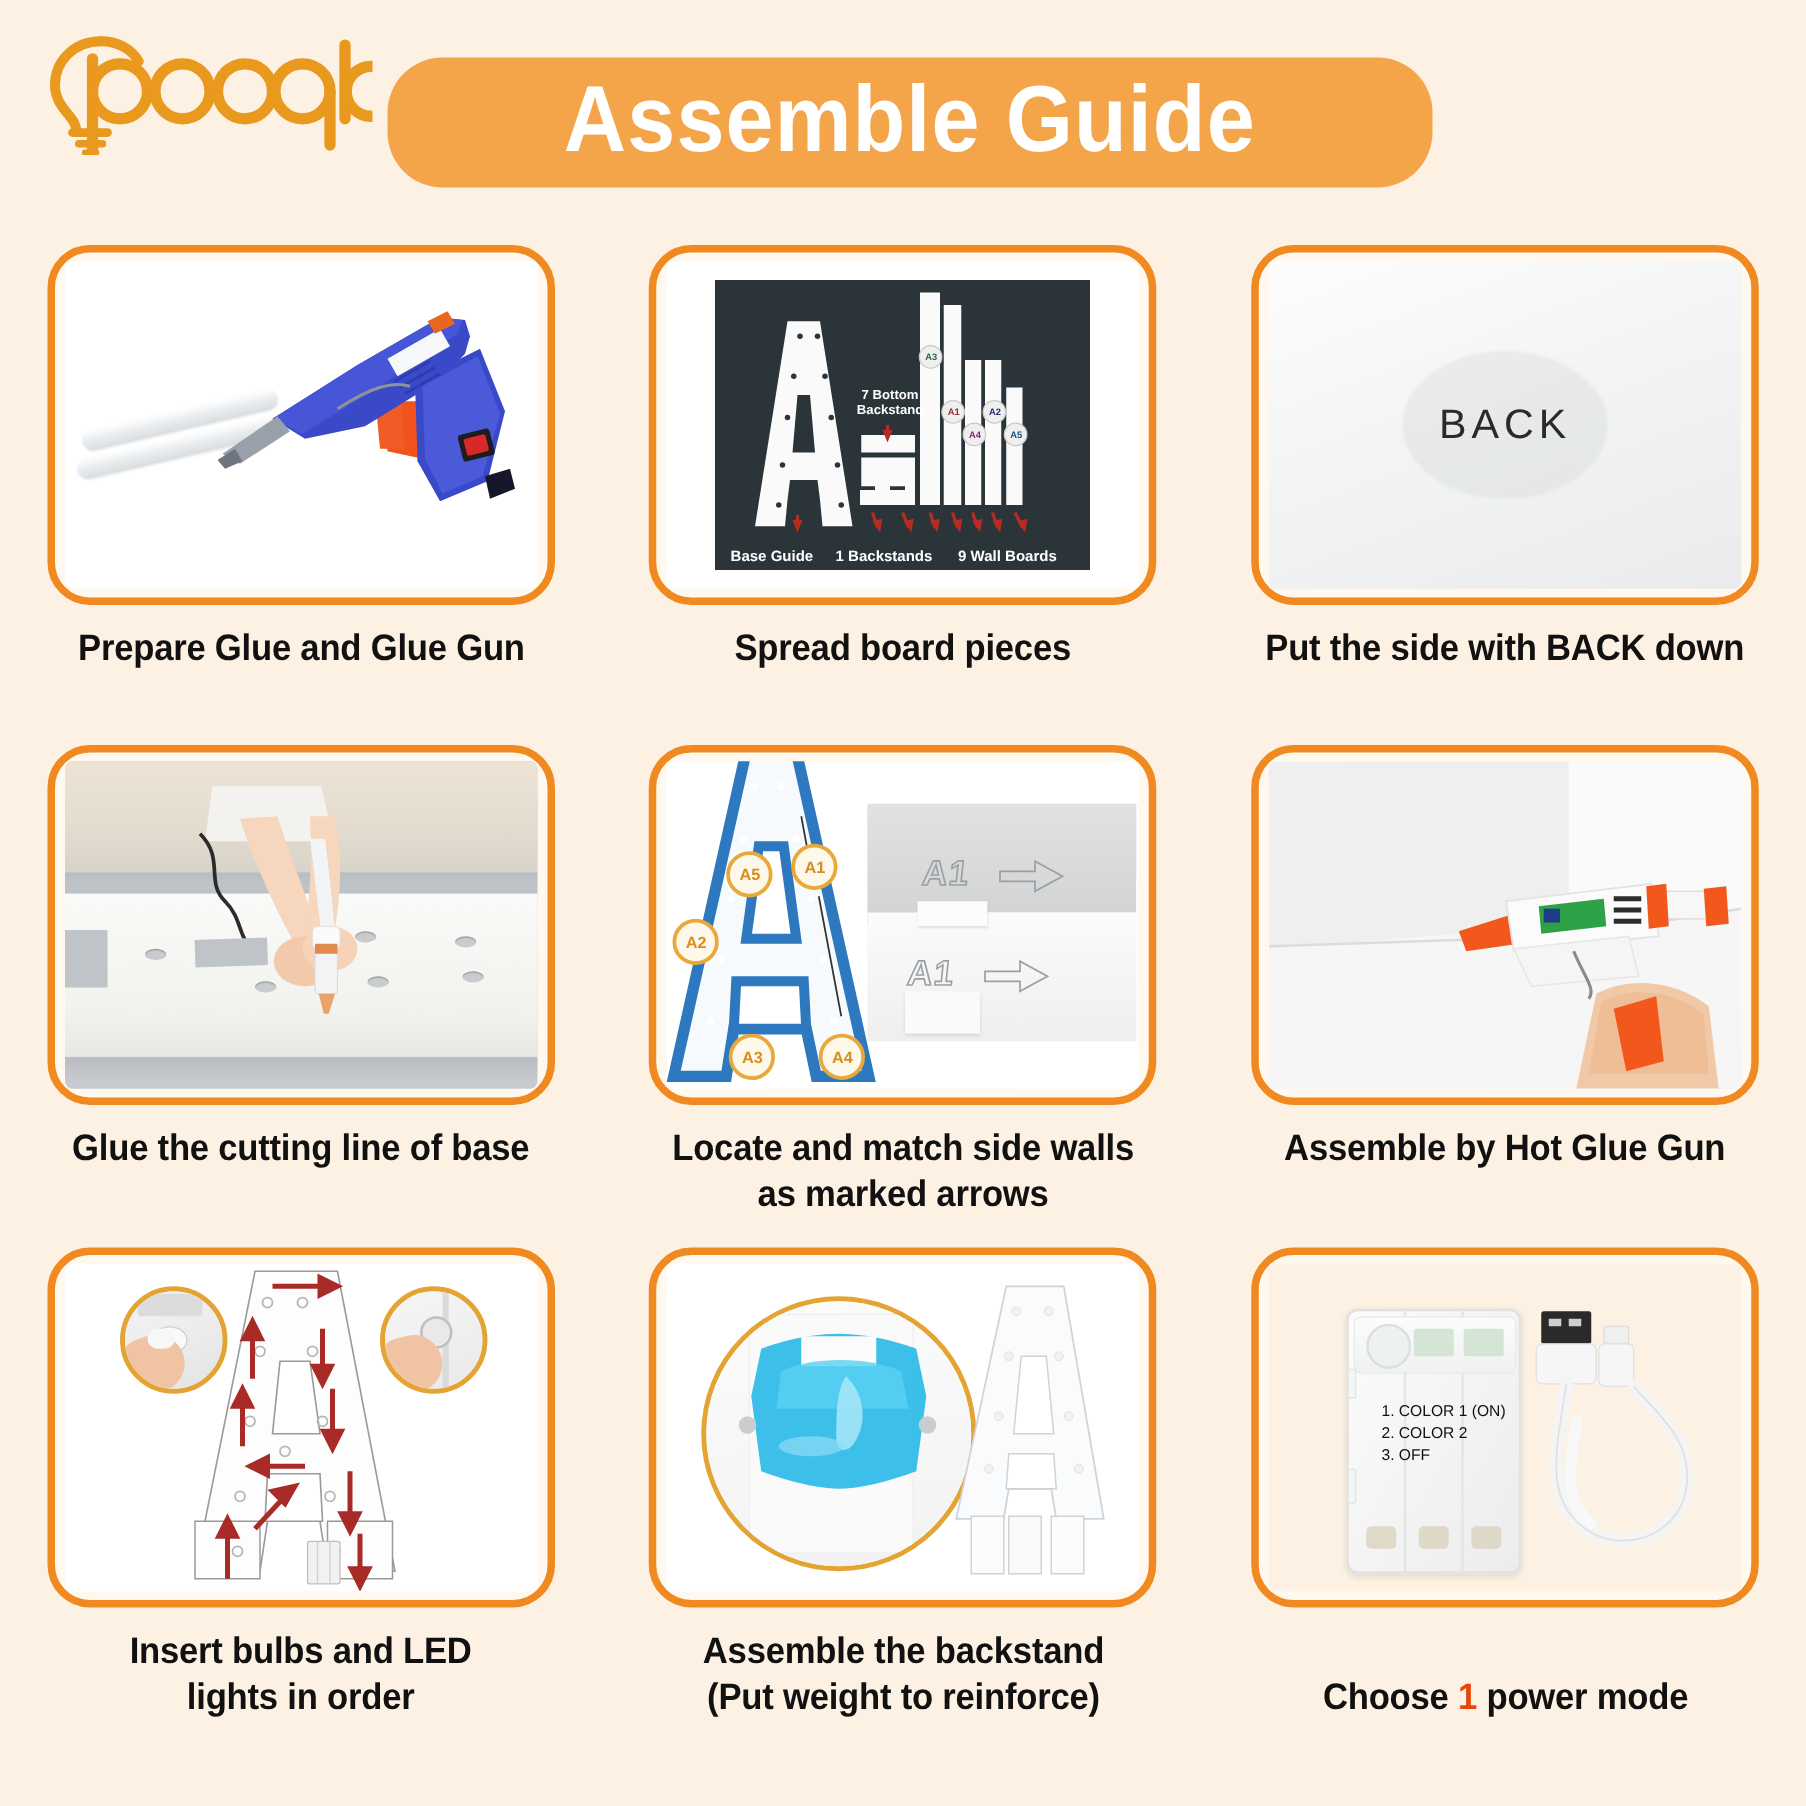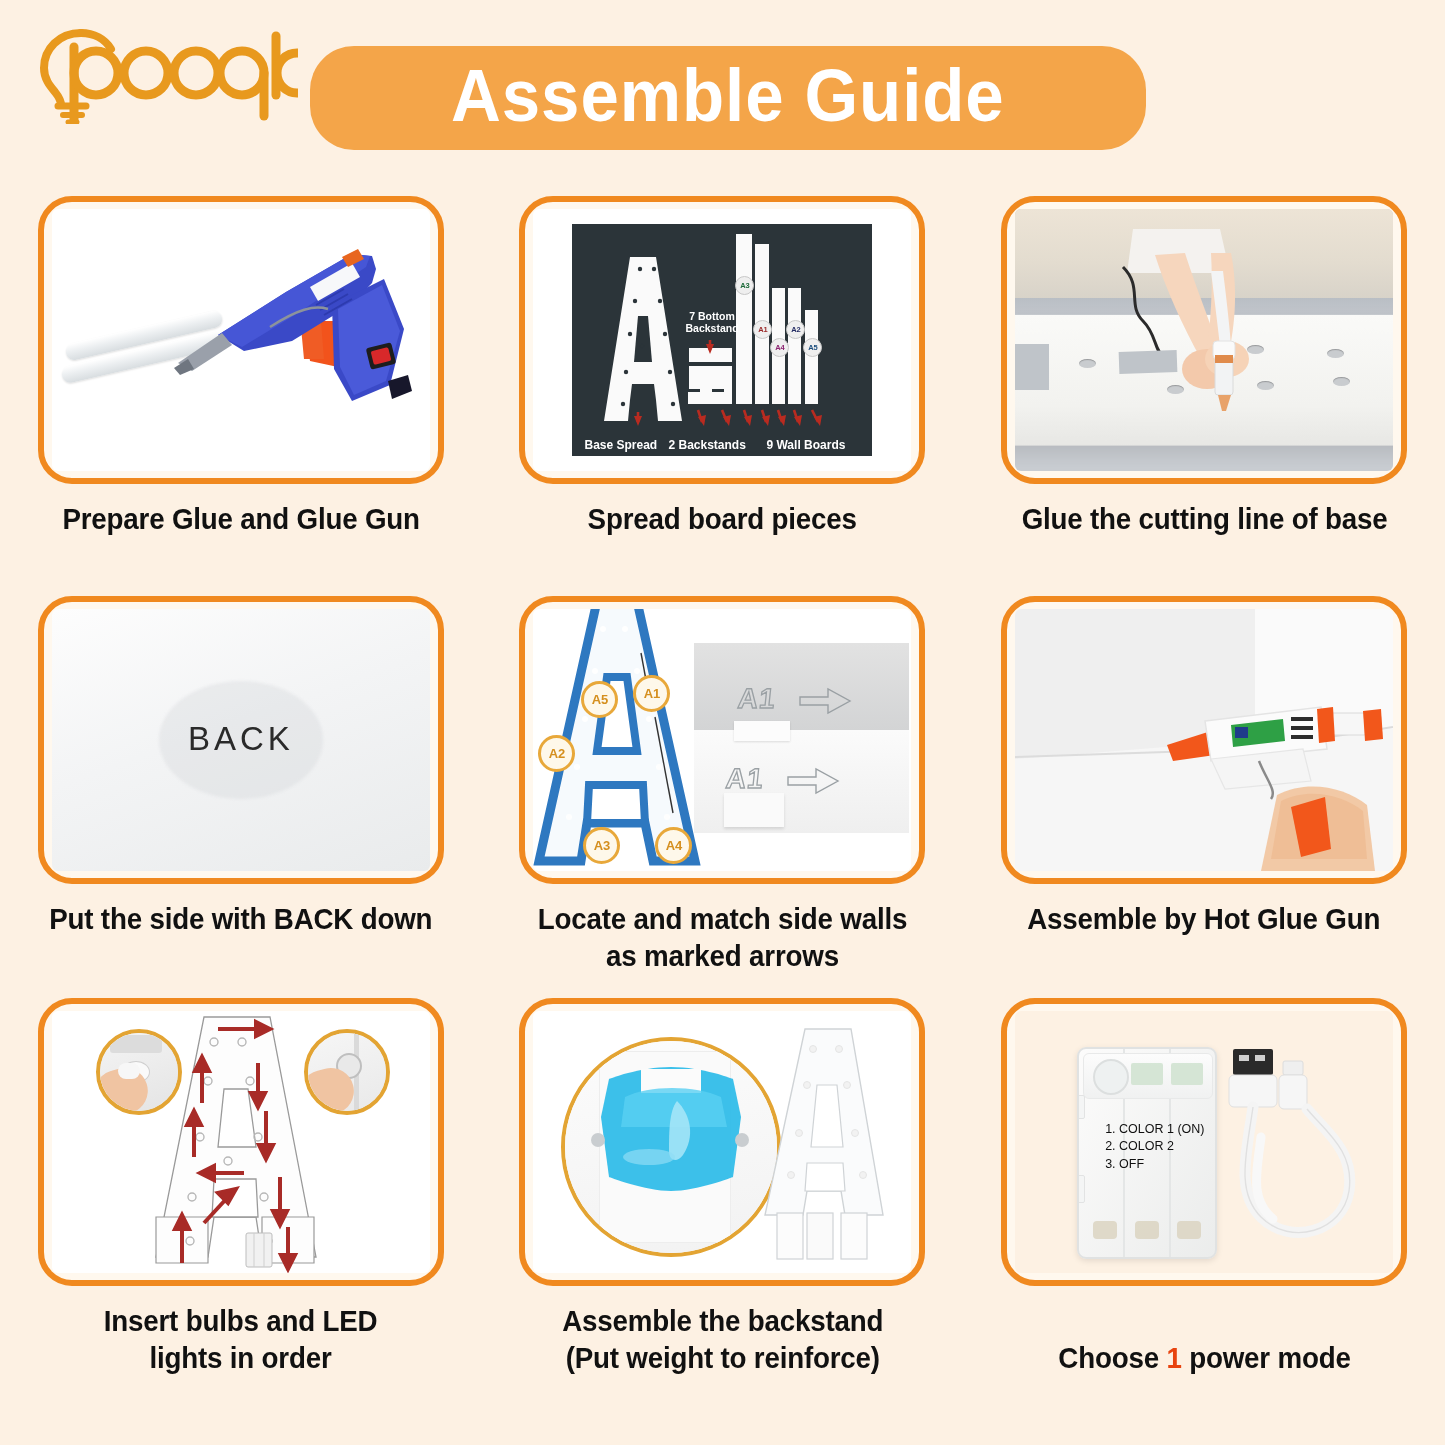--- a/index.html
+++ b/index.html
@@ -410,27 +410,37 @@
 
           <div class="bd-label" style="left:113px; top:86px;">7 Bottom
 Backstand</div>
 
           <div class="bd-badge" style="left:163px; top:52px; color:#1E6B3A;">A3</div>
           <div class="bd-badge" style="left:181px; top:96px; color:#9B2A2A;">A1</div>
           <div class="bd-badge" style="left:198px; top:114px; color:#8B2270;">A4</div>
           <div class="bd-badge" style="left:214px; top:96px; color:#232B63;">A2</div>
           <div class="bd-badge" style="left:231px; top:114px; color:#1C4E7E;">A5</div>
 
-          <div class="bd-foot" style="left:12px;">Base Spread</div>
-          <div class="bd-foot" style="left:96px;">2 Backstands</div>
+          <div class="bd-foot" style="left:12px;">Base Guide</div>
+          <div class="bd-foot" style="left:96px;">1 Backstands</div>
           <div class="bd-foot" style="left:194px;">9 Wall Boards</div>
         </div>
       </div>
     </div>
     <div class="caption">Spread board pieces</div>
+  </div>
+
+  <div class="cell">
+    <div class="card">
+      <div class="card-inner p3">
+        <div class="back-circle"></div>
+        <div class="back-text">BACK</div>
+      </div>
+    </div>
+    <div class="caption">Put the side with BACK down</div>
   </div>
 
   <div class="cell">
     <div class="card">
       <div class="card-inner p4">
         <div class="wall"></div>
         <div class="wallshadow"></div>
         <div class="tablebase"></div>
 
         <svg width="378" height="262" style="position:absolute;left:0;top:0;">
@@ -456,30 +466,20 @@
         <div class="hole" style="left:152px; top:176px;"></div>
         <div class="hole" style="left:232px; top:136px;"></div>
         <div class="hole" style="left:242px; top:172px;"></div>
         <div class="hole" style="left:312px; top:140px;"></div>
         <div class="hole" style="left:318px; top:168px;"></div>
         <div class="notch" style="left:0px; top:135px; width:34px; height:46px;"></div>
         <div class="notch" style="left:104px; top:142px; width:58px; height:22px; transform:rotate(-2deg);"></div>
       </div>
     </div>
     <div class="caption">Glue the cutting line of base</div>
-  </div>
-
-  <div class="cell">
-    <div class="card">
-      <div class="card-inner p3">
-        <div class="back-circle"></div>
-        <div class="back-text">BACK</div>
-      </div>
-    </div>
-    <div class="caption">Put the side with BACK down</div>
   </div>
 
   <div class="cell">
     <div class="card">
       <div class="card-inner p5">
 
         <div class="letterA-wrap">
           <svg width="196" height="282" viewBox="0 0 196 282">
             <path d="M72 2 L112 2 L170 262 L128 262 L120 224 L62 224 L56 262 L14 262 Z" fill="#F6FAFD" stroke="#2E78C0" stroke-width="9"></path>
             <path d="M82 78 L102 78 L112 152 L72 152 Z" fill="#FFFFFF" stroke="#2E78C0" stroke-width="8"></path>

